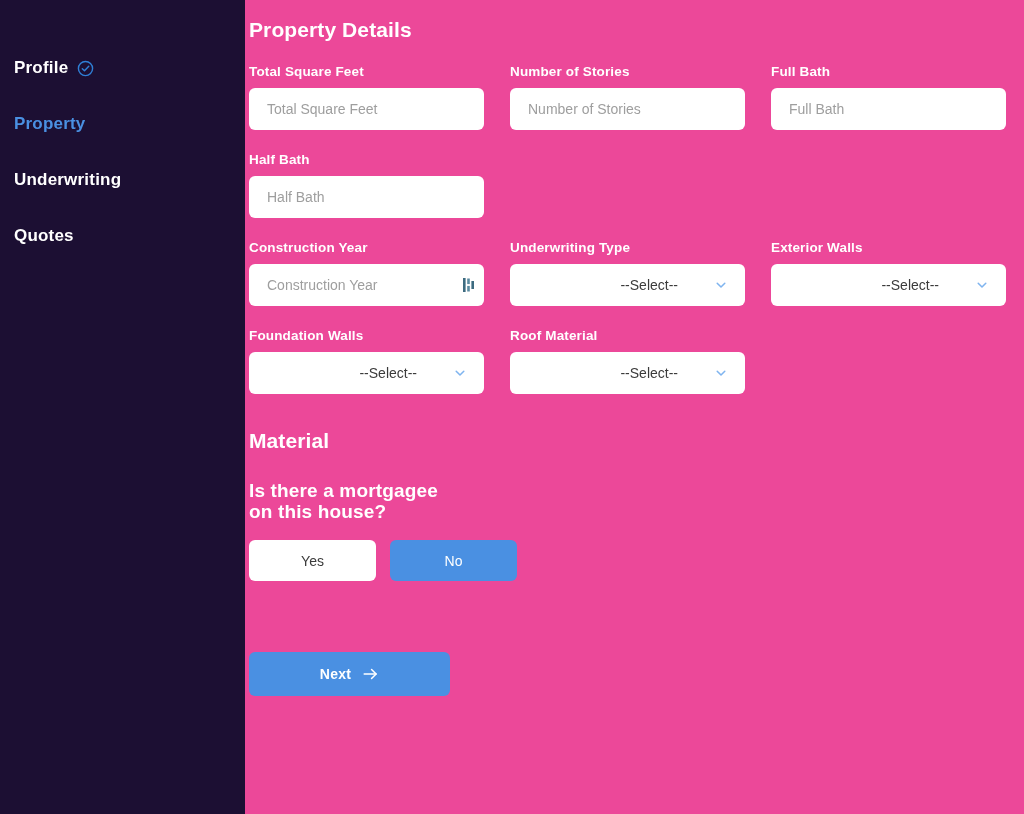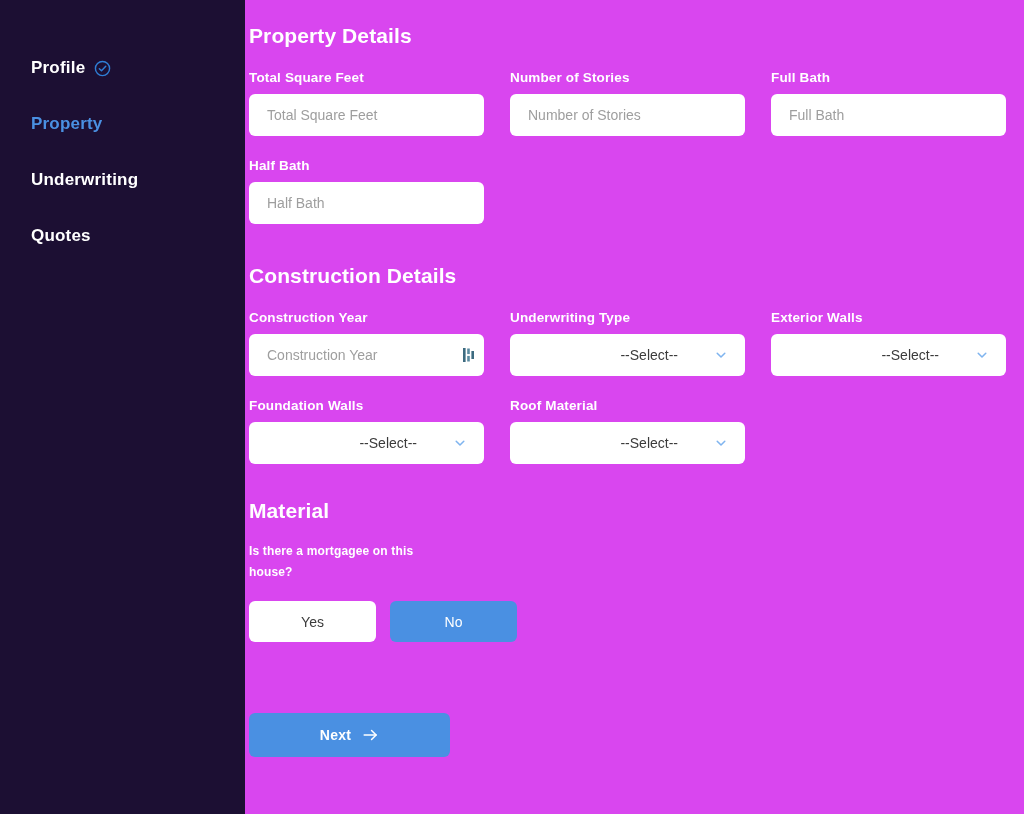--- a/index.html
+++ b/index.html
@@ -27,38 +27,37 @@
   .sidebar {
     width: 245px;
     flex: 0 0 245px;
     padding-top: 40px;
     padding-left: 14px;
     background: #1c0f33;
   }
 
   .content {
     flex: 1 1 auto;
-    padding-top: 20px;
-    background: #d946ef;
+    padding-top: 14px;
+    background: #ec4899;
     position: relative;
   }
 
   
   .nav-item {
     display: flex;
     align-items: center;
     gap: 9px;
     height: 56px;
     font-size: 17px;
     font-weight: bold;
     letter-spacing: 0.2px;
     color: #ffffff;
     cursor: pointer;
     user-select: none;
-    margin-left: 17px;
   }
   .nav-item.active { color: #4a90e2; }
 
   .check-icon {
     display: inline-flex;
     align-items: center;
     justify-content: center;
     width: 17px;
     height: 17px;
   }
@@ -149,26 +148,26 @@
     height: 14px;
     display: inline-flex;
     align-items: center;
     justify-content: center;
   }
 
   
   #title-mortgagee { margin-top: 35px; }
 
   .question {
-    font-size: 12px;
+    font-size: 19px;
     font-weight: bold;
     line-height: 21px;
     color: #ffffff;
     letter-spacing: 0.15px;
-    margin-top: 18px;
+    margin-top: 27px;
     width: 210px;
   }
 
   .toggle-row {
     display: flex;
     gap: 14px;
     margin-top: 18px;
   }
 
   .toggle-btn {
@@ -276,21 +275,20 @@
         <div class="field">
           <label class="field-label">Half Bath</label>
           <div class="control">
             <input type="text" placeholder="Half Bath" style="">
           </div>
         </div>
 
       </div>
     </section>
 
-    <h2 class="section-title section-block" style="margin-top:40px;">Construction Details</h2>
 
     <section class="section-block">
       <div class="form-grid">
 
         <div class="field">
           <label class="field-label">Construction Year</label>
           <div class="control">
             <input type="text" placeholder="Construction Year" style="">
             <span class="spin-icon">
               <svg width="11" height="14" viewBox="0 0 11 14">

